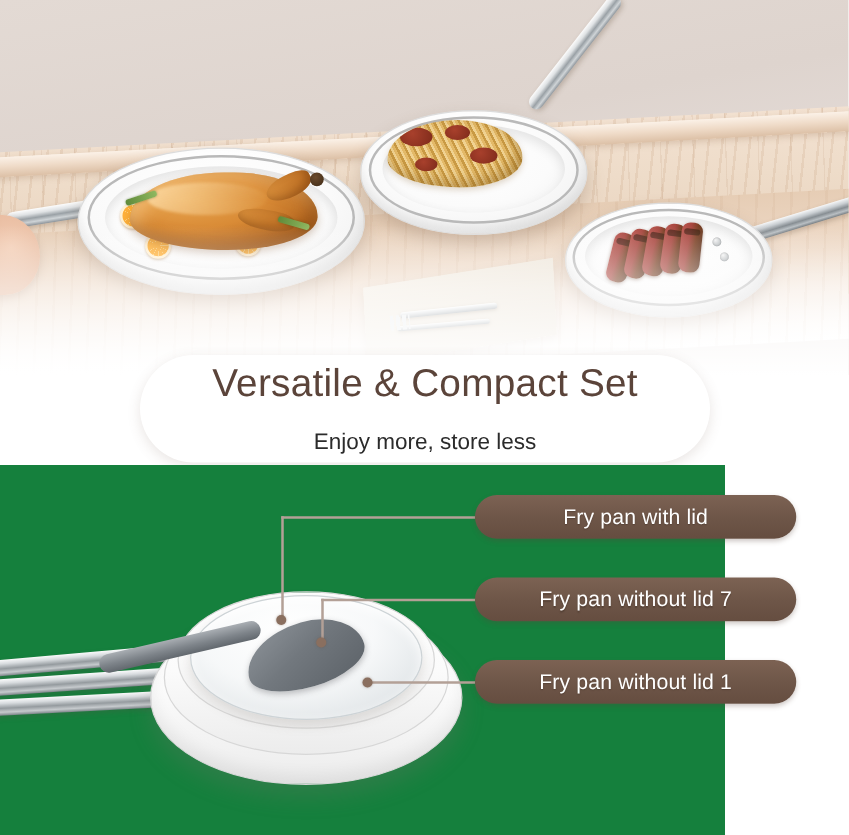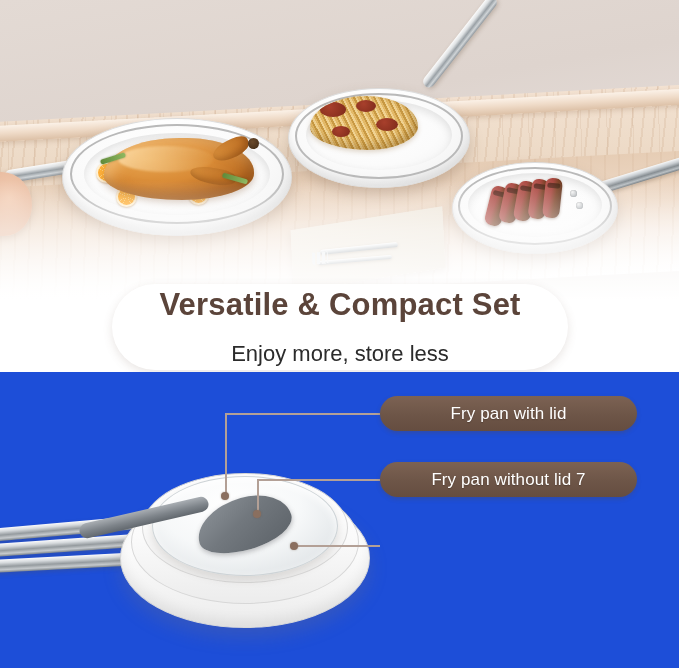--- a/index.html
+++ b/index.html
@@ -183,29 +183,29 @@
   }
 
   
   .headline-pill {
     position:absolute; left:112px; top:284px; width:456px; height:86px;
     background:#ffffff; border-radius:46px;
     box-shadow:0 3px 10px rgba(120,95,80,.16);
     display:flex; flex-direction:column; align-items:center; justify-content:center;
   }
   .headline {
-    font-size:31px; font-weight:bold; color:#5b443a; letter-spacing:.2px;
+    font-size:31px; font-weight:normal; color:#5b443a; letter-spacing:.2px;
     line-height:1.1;
   }
   .subhead {
-    font-size:22px; color:#2b2b2b; margin-top:19px; line-height:1.15;
-  }
-
-  
-  .stack-area { position:absolute; left:0; top:372px; width:679px; height:296px; background:#1d4ed8; }
+    font-size:18px; color:#2b2b2b; margin-top:19px; line-height:1.15;
+  }
+
+  
+  .stack-area { position:absolute; left:0; top:372px; width:580px; height:296px; background:#15803d; }
 
   
   .nest { position:absolute; }
   .nest-ellipse {
     position:absolute; border-radius:50%;
     background:linear-gradient(180deg,#ffffff 0%,#fbfbfb 45%,#ececec 100%);
     border:1px solid #d7d7d7;
   }
   .nest-handle {
     position:absolute; height:13px; border-radius:8px;
@@ -357,15 +357,18 @@
 
     <div class="leader h" style="left:294px;top:173px;width:86px;"></div>
     <div class="dot" style="left:290px;top:170px;"></div>
 
     <div class="callout" style="left:380px;top:24px;width:257px;">
       <span>Fry pan with lid</span>
     </div>
     <div class="callout" style="left:380px;top:90px;width:257px;">
       <span>Fry pan without lid 7</span>
     </div>
+    <div class="callout" style="left:380px;top:156px;width:257px;">
+      <span>Fry pan without lid 1</span>
+    </div>
   </div>
 
 </div>
 
 </body></html>

